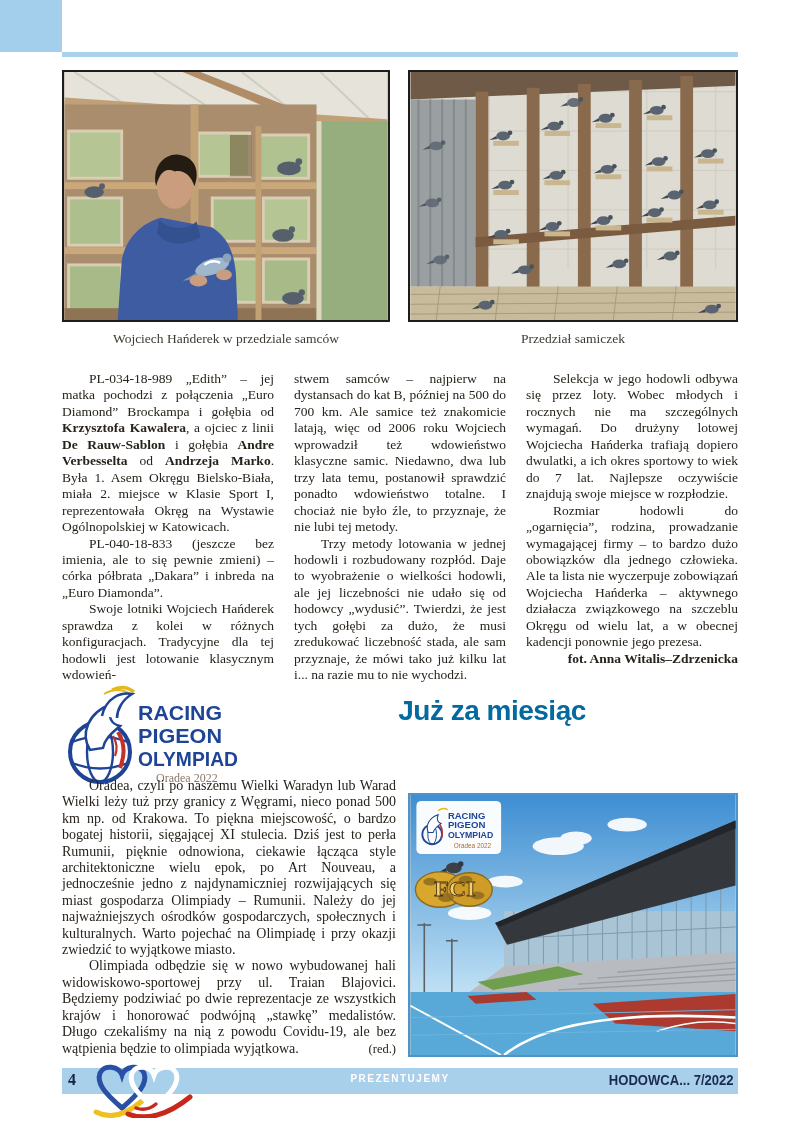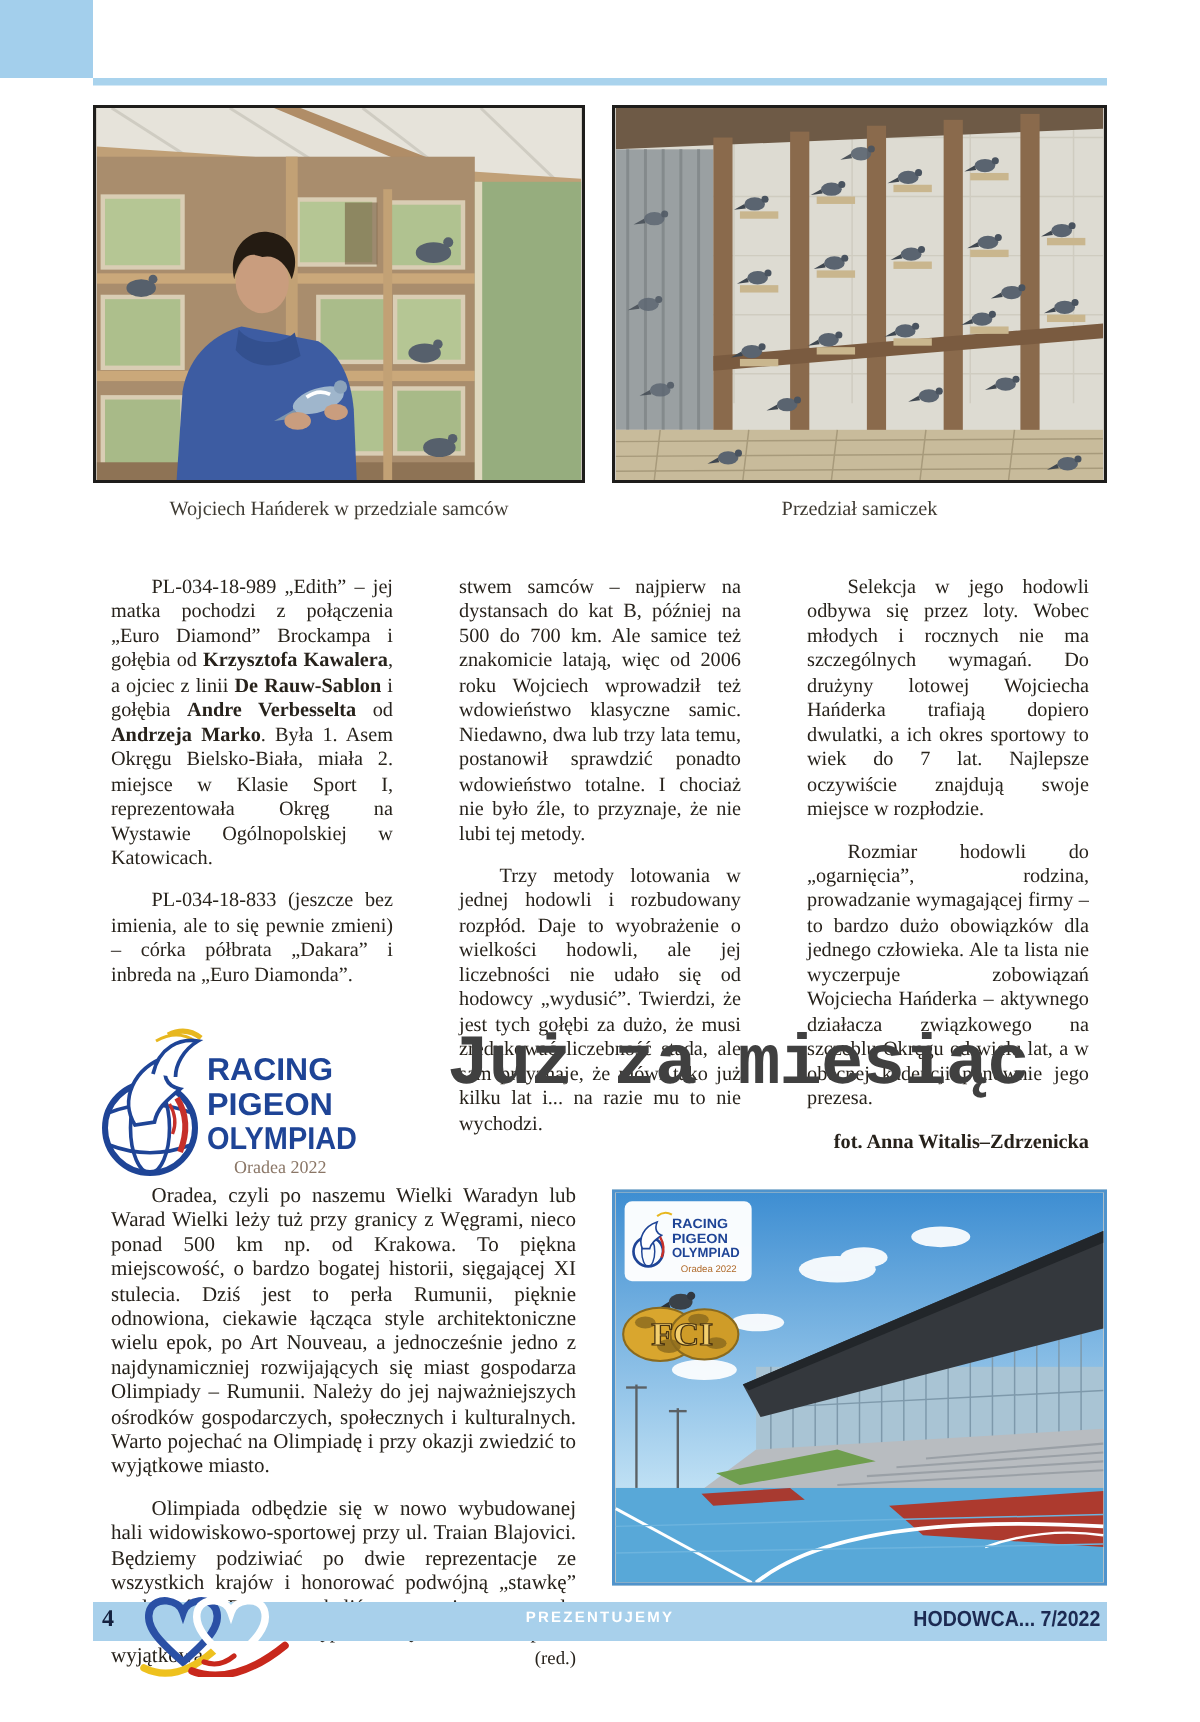--- a/index.html
+++ b/index.html
@@ -13,30 +13,30 @@
   .photo svg{display:block;width:100%;height:100%;}
   .photo-left{left:62px;top:70px;width:328px;height:252px;}
   .photo-right{left:408px;top:70px;width:330px;height:252px;}
   .photo-arena{left:408px;top:793px;width:330px;height:264px;border:2px solid #4f93cc;}
   .caption{position:absolute;top:331px;font-size:13.5px;color:#3f3b33;text-align:center;}
   .cap-left{left:62px;width:328px;}
   .cap-right{left:408px;width:330px;}
   
   .article{position:absolute;left:62px;top:371px;width:676px;height:302px;display:flex;gap:20px;}
   .col{width:212px;}
-  p{margin:12px;text-align:justify;font-size:13.5px;line-height:16.45px;}
+  p{margin:0;text-align:justify;font-size:13.5px;line-height:16.45px;}
   .ind{text-indent:27px;}
   b{font-weight:bold;}
   .credit{text-align:right;text-indent:0;font-weight:bold;}
   
   .olymp-logo{position:absolute;left:60px;top:684px;width:182px;height:112px;}
   .olymp-logo svg{display:block;width:100%;height:100%;}
   .headline{position:absolute;left:246px;top:688px;width:492px;text-align:center;
-            font-family:Liberation Mono, monospace;font-weight:bold;color:#404040;
-            font-size:47px;line-height:45px;letter-spacing:-0.5px;}
+            font-family:Liberation Sans, sans-serif;font-weight:bold;color:#0369a1;
+            font-size:28px;line-height:45px;letter-spacing:-0.5px;}
   
   .oradea{position:absolute;left:62px;top:778px;width:334px;}
   .oradea p{font-size:14px;line-height:16.4px;}
   .p-rel{position:relative;}
   .red-credit{position:absolute;right:0;bottom:0;font-size:12.5px;}
   
   .footer-bar{position:absolute;left:62px;top:1068px;width:676px;height:26px;background:#a8d0eb;}
   .pgnum{position:absolute;left:6px;top:3px;font-family:"Liberation Serif",serif;font-weight:bold;
          font-size:16px;color:#14213f;}
   .section-label{position:absolute;left:0;right:0;top:5px;text-align:center;color:#ffffff;
@@ -216,21 +216,22 @@
         <use href="#pgn" x="300" y="236"></use>
     </svg>
   </figure>
 
   <div class="caption cap-left">Wojciech Hańderek w przedziale samców</div>
   <div class="caption cap-right">Przedział samiczek</div>
 
   <div class="article">
     <div class="col">
       <p class="ind"><span>PL-034-18-989 „Edith” – jej matka pochodzi z połączenia „Euro Diamond” Brockampa i gołębia od </span><b>Krzysztofa Kawalera</b><span>, a ojciec z linii </span><b>De Rauw-Sablon</b><span> i gołębia </span><b>Andre Verbesselta</b><span> od </span><b>Andrzeja Marko</b><span>. Była 1. Asem Okręgu Bielsko-Biała, miała 2. miejsce w Klasie Sport I, reprezentowała Okręg na Wystawie Ogólnopolskiej w Katowicach.</span></p>
-      <p class="ind">PL-034-18-833 (jeszcze bez imienia, ale to się pewnie zmieni) – córka półbrata „Dakara” i inbreda na „Euro Diamonda”.</p>
+      <p class="ind">PL-040-18-833 (jeszcze bez imienia, ale to się pewnie zmieni) – córka półbrata „Dakara” i inbreda na „Euro Diamonda”.</p>
+      <p class="ind">Swoje lotniki Wojciech Hańderek sprawdza z kolei w różnych konfiguracjach. Tradycyjne dla tej hodowli jest lotowanie klasycznym wdowień-</p>
     </div>
     <div class="col">
       <p>stwem samców – najpierw na dystansach do kat B, później na 500 do 700 km. Ale samice też znakomicie latają, więc od 2006 roku Wojciech wprowadził też wdowieństwo klasyczne samic. Niedawno, dwa lub trzy lata temu, postanowił sprawdzić ponadto wdowieństwo totalne. I chociaż nie było źle, to przyznaje, że nie lubi tej metody.</p>
       <p class="ind">Trzy metody lotowania w jednej hodowli i rozbudowany rozpłód. Daje to wyobrażenie o wielkości hodowli, ale jej liczebności nie udało się od hodowcy „wydusić”. Twierdzi, że jest tych gołębi za dużo, że musi zredukować liczebność stada, ale sam przyznaje, że mówi tako już kilku lat i... na razie mu to nie wychodzi.</p>
     </div>
     <div class="col">
       <p class="ind">Selekcja w jego hodowli odbywa się przez loty. Wobec młodych i rocznych nie ma szczególnych wymagań. Do drużyny lotowej Wojciecha Hańderka trafiają dopiero dwulatki, a ich okres sportowy to wiek do 7 lat. Najlepsze oczywiście znajdują swoje miejsce w rozpłodzie.</p>
       <p class="ind">Rozmiar hodowli do „ogarnięcia”, rodzina, prowadzanie wymagającej firmy – to bardzo dużo obowiązków dla jednego człowieka. Ale ta lista nie wyczerpuje zobowiązań Wojciecha Hańderka – aktywnego działacza związkowego na szczeblu Okręgu od wielu lat, a w obecnej kadencji ponownie jego prezesa.</p>
       <p class="credit">fot. Anna Witalis–Zdrzenicka</p>
     </div>

